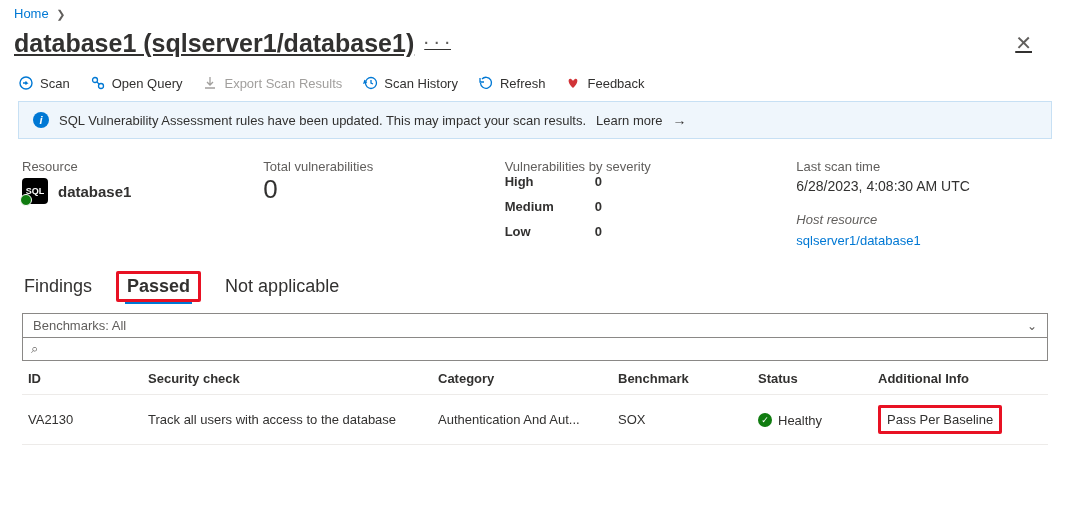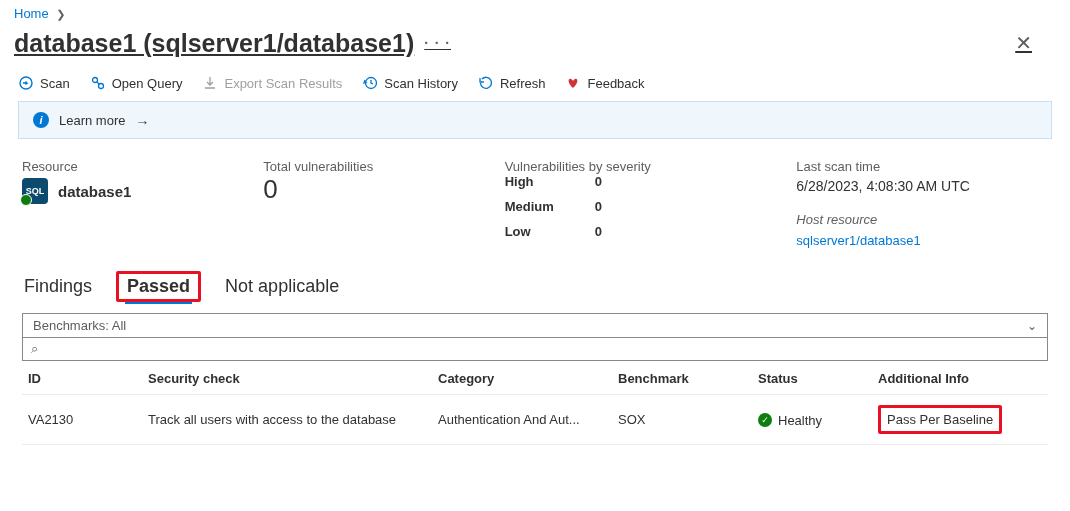--- a/index.html
+++ b/index.html
@@ -99,21 +99,21 @@
     color: #323130;
   }
   .resource-row {
     display: flex;
     align-items: center;
     gap: 10px;
     margin-top: 4px;
   }
   .sql-icon {
     width: 26px; height: 26px;
-    background: #0c4a6e;
+    background: #000000;
     border-radius: 4px;
     position: relative;
     display: inline-flex;
     align-items: center;
     justify-content: center;
     color: #fff;
     font-size: 9px;
     font-weight: bold;
   }
   .sql-icon::after {
@@ -273,20 +273,21 @@
       <svg width="16" height="16" viewBox="0 0 16 16">
           <path d="M8 13 C 2 8 3 3 6 4 C 7 4.3 8 6 8 6 C 8 6 9 4.3 10 4 C 13 3 14 8 8 13 Z" fill="#d13438"></path>
         </svg>
     </span>
     <span>Feedback</span>
   </span>
 </div>
 
 <div class="info-banner">
   <span class="info-icon">i</span>
+  <span>SQL Vulnerability Assessment rules have been updated. This may impact your scan results.</span>
   <a href="#">Learn more</a>
   <span class="arrow">→</span>
 </div>
 
 <div class="summary">
   <div class="col narrow">
     <div class="label">Resource</div>
     <div class="resource-row">
       <span class="sql-icon">SQL</span>
       <span style="font-weight:600;font-size:15px">database1</span>

